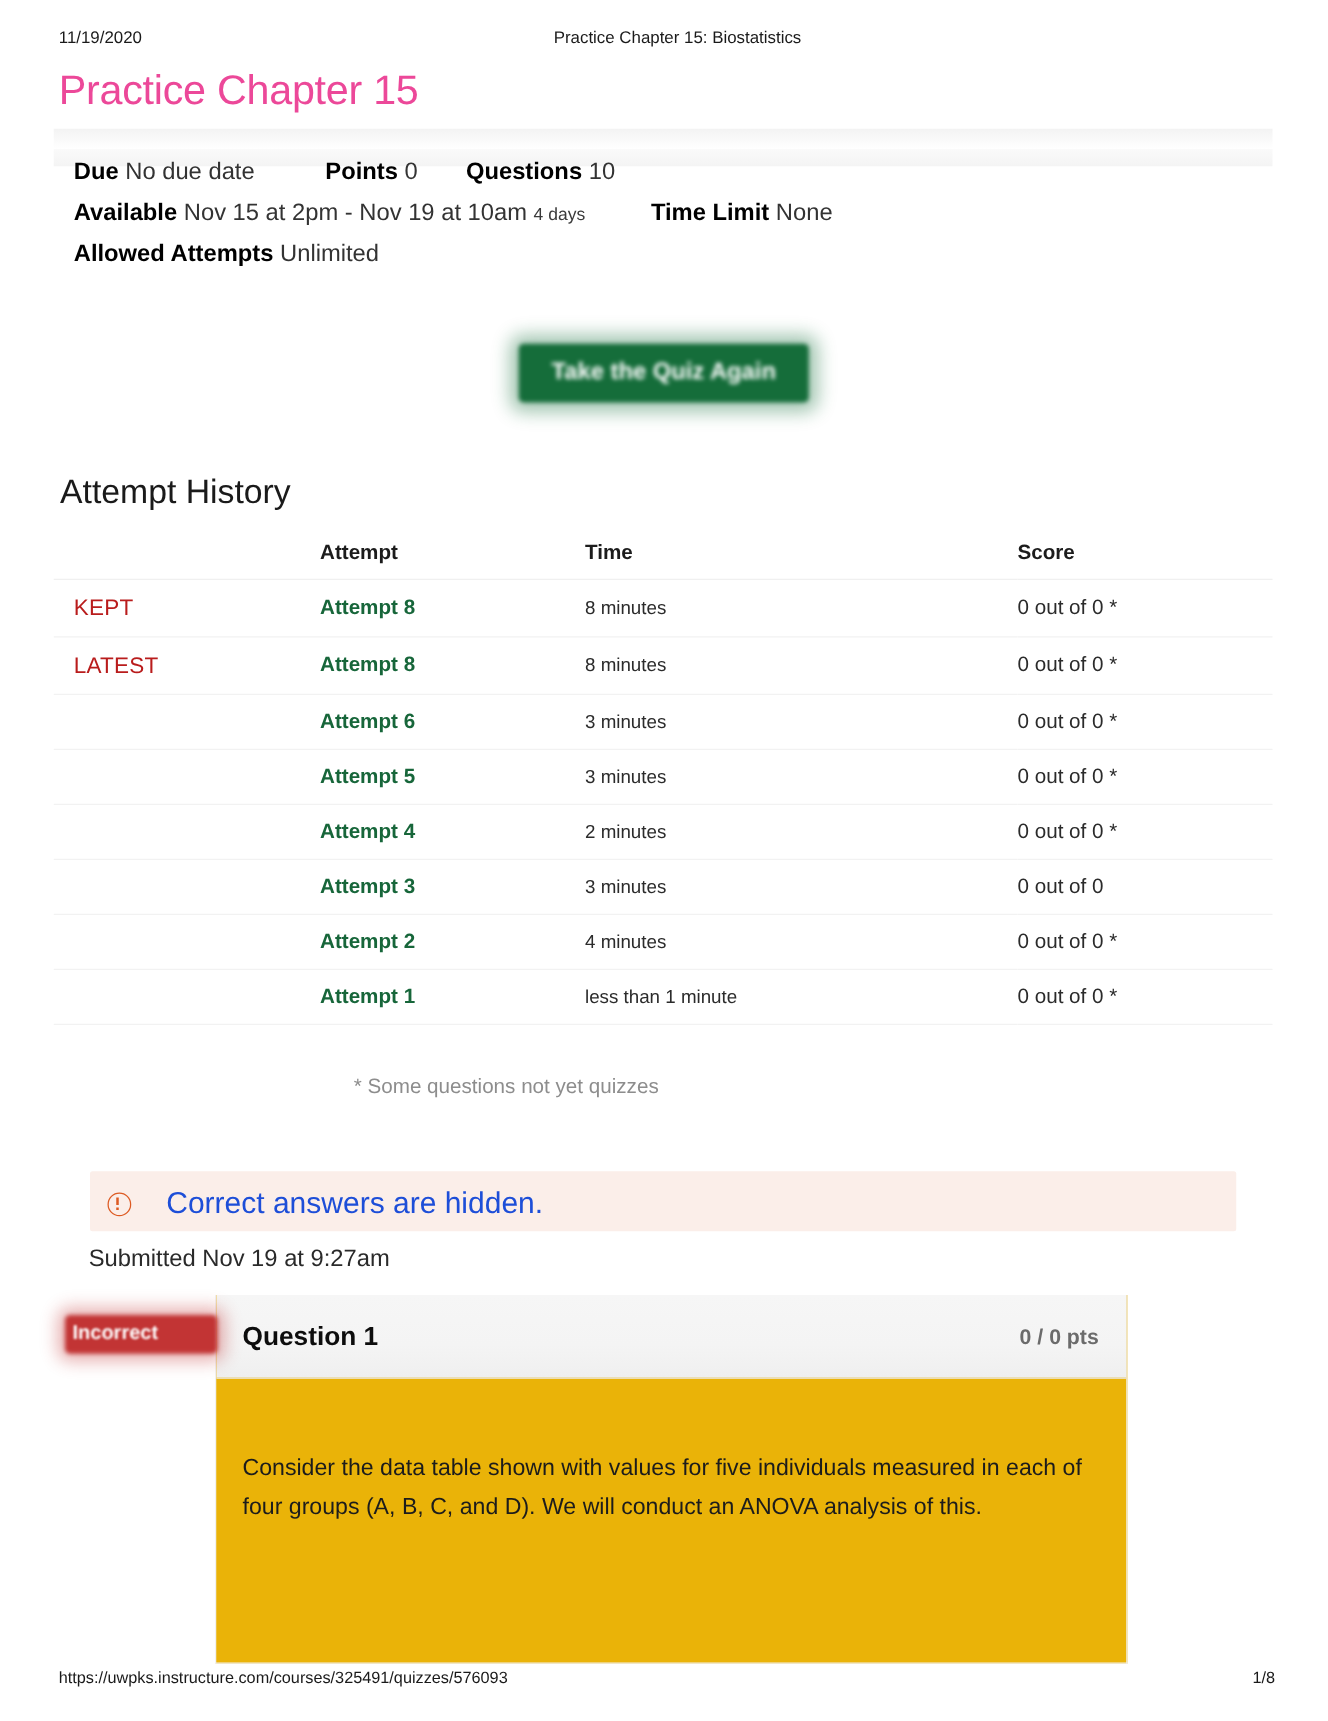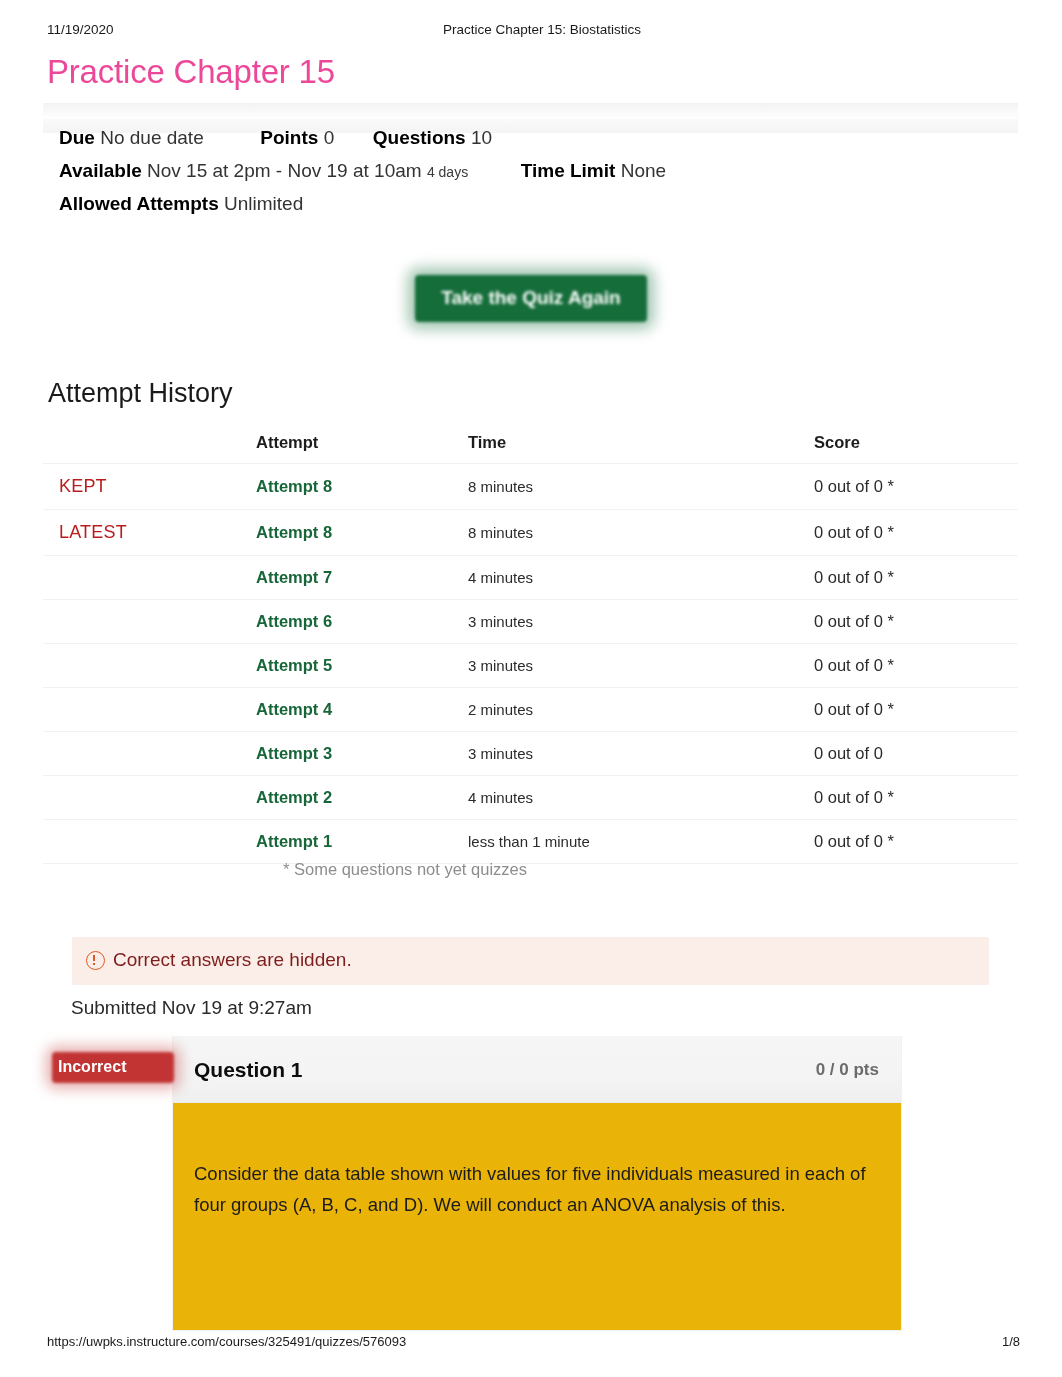--- a/index.html
+++ b/index.html
@@ -226,22 +226,23 @@
   .alert-icon::after {
     content: "";
     position: absolute;
     left: 6.2px;
     top: 11.3px;
     width: 1.8px;
     height: 1.8px;
     background: #dd5a22;
   }
   .alert-text {
-    font-size: 19px;
-    color: #7f1d1d;
+    font-size: 24px;
+    color: #1d4ed8;
+    margin-left: 20px;
   }
 
   .submitted-line {
     position: absolute;
     left: 71px;
     top: 997px;
     font-size: 19px;
     color: #2a2a2a;
   }
 
@@ -386,26 +387,20 @@
       <td class="col-score"><span class="score-cell">0 out of 0 *</span></td>
     </tr>
 
     <tr>
       <td class="col-kept"><span class="kept-label">LATEST</span></td>
       <td class="col-att"><a href="#" class="attempt-link">Attempt 8</a></td>
       <td class="col-time"><span class="time-cell">8 minutes</span></td>
       <td class="col-score"><span class="score-cell">0 out of 0 *</span></td>
     </tr>
 
-    <tr>
-      <td class="col-kept"><span class="kept-label"></span></td>
-      <td class="col-att"><a href="#" class="attempt-link">Attempt 7</a></td>
-      <td class="col-time"><span class="time-cell">4 minutes</span></td>
-      <td class="col-score"><span class="score-cell">0 out of 0 *</span></td>
-    </tr>
 
     <tr>
       <td class="col-kept"><span class="kept-label"></span></td>
       <td class="col-att"><a href="#" class="attempt-link">Attempt 6</a></td>
       <td class="col-time"><span class="time-cell">3 minutes</span></td>
       <td class="col-score"><span class="score-cell">0 out of 0 *</span></td>
     </tr>
 
     <tr>
       <td class="col-kept"><span class="kept-label"></span></td>

